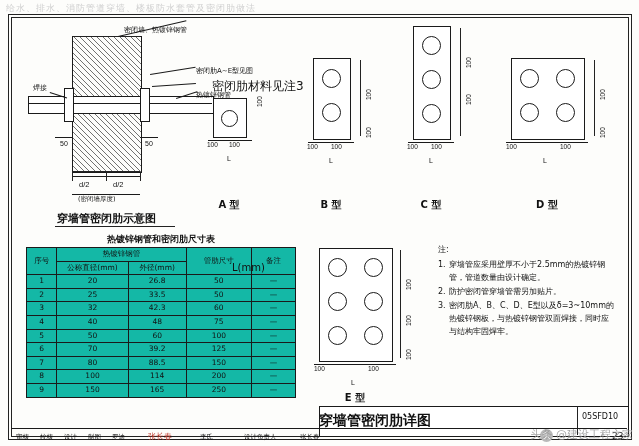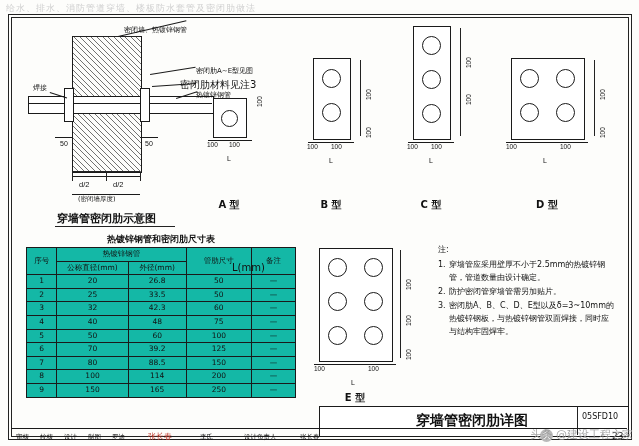--- a/index.html
+++ b/index.html
@@ -73,23 +73,22 @@
   
   .notes{
     position:absolute;font-size:8px;line-height:13px;
     font-family:"DejaVu Sans", sans-serif;color:#111;
   }
   .notes .ni{position:relative;padding-left:11px;margin-bottom:1px;}
   .notes .ni .num{position:absolute;left:0;top:0;}
   
   .tbox{position:absolute;border:1.2px solid #1a1a1a;background:#fff;}
   .maintitle{
-    position:absolute;text-align:center;font-weight:bold;
+    position:absolute;font-weight:bold;
     font-family:"DejaVu Sans", sans-serif;
-    margin-left:24px;
   }
   .sig{
     position:absolute;font-size:6.5px;font-family:"DejaVu Sans", sans-serif;
     white-space:nowrap;
   }
   .watermark{
     position:absolute;right:6px;bottom:4px;font-size:11px;color:#9a9a9a;
     font-family:"DejaVu Sans", sans-serif;opacity:.9;
   }
   .wmlogo{
@@ -128,21 +127,21 @@
     <div class="hline" style="left:72px;top:171px;width:68px;"></div>
 
     <div class="lead" style="left:118px;top:36px;width:70px;transform:rotate(-13deg);"></div>
     <div class="lead" style="left:150px;top:74px;width:46px;transform:rotate(-9deg);"></div>
     <div class="lead" style="left:152px;top:86px;width:44px;transform:rotate(-4deg);"></div>
     <div class="lead" style="left:176px;top:98px;width:22px;transform:rotate(-18deg);"></div>
     <div class="lead" style="left:50px;top:92px;width:18px;transform:rotate(18deg);"></div>
 
     <div class="lbl cn" style="left:124px;top:27px;font-size:7px;">密闭墙、热镀锌钢管</div>
     <div class="lbl cn" style="left:196px;top:68px;font-size:7px;">密闭肋A~E型见图</div>
-    <div class="lbl cn" style="left:180px;top:80px;font-size:10px;">密闭肋材料见注3</div>
+    <div class="lbl cn" style="left:212px;top:80px;font-size:12px;">密闭肋材料见注3</div>
     <div class="lbl cn" style="left:196px;top:92px;font-size:7px;">热镀锌钢管</div>
     <div class="lbl cn" style="left:33px;top:85px;font-size:7px;">焊接</div>
 
     <div class="dim" style="left:55px;top:137px;width:18px;"></div>
     <div class="dim" style="left:140px;top:137px;width:18px;"></div>
     <div class="lbl" style="left:60px;top:140px;font-size:7px;">50</div>
     <div class="lbl" style="left:145px;top:140px;font-size:7px;">50</div>
 
     <div class="dim" style="left:72px;top:176px;width:68px;"></div>
     <div class="vline" style="left:106px;top:172px;height:9px;"></div>

